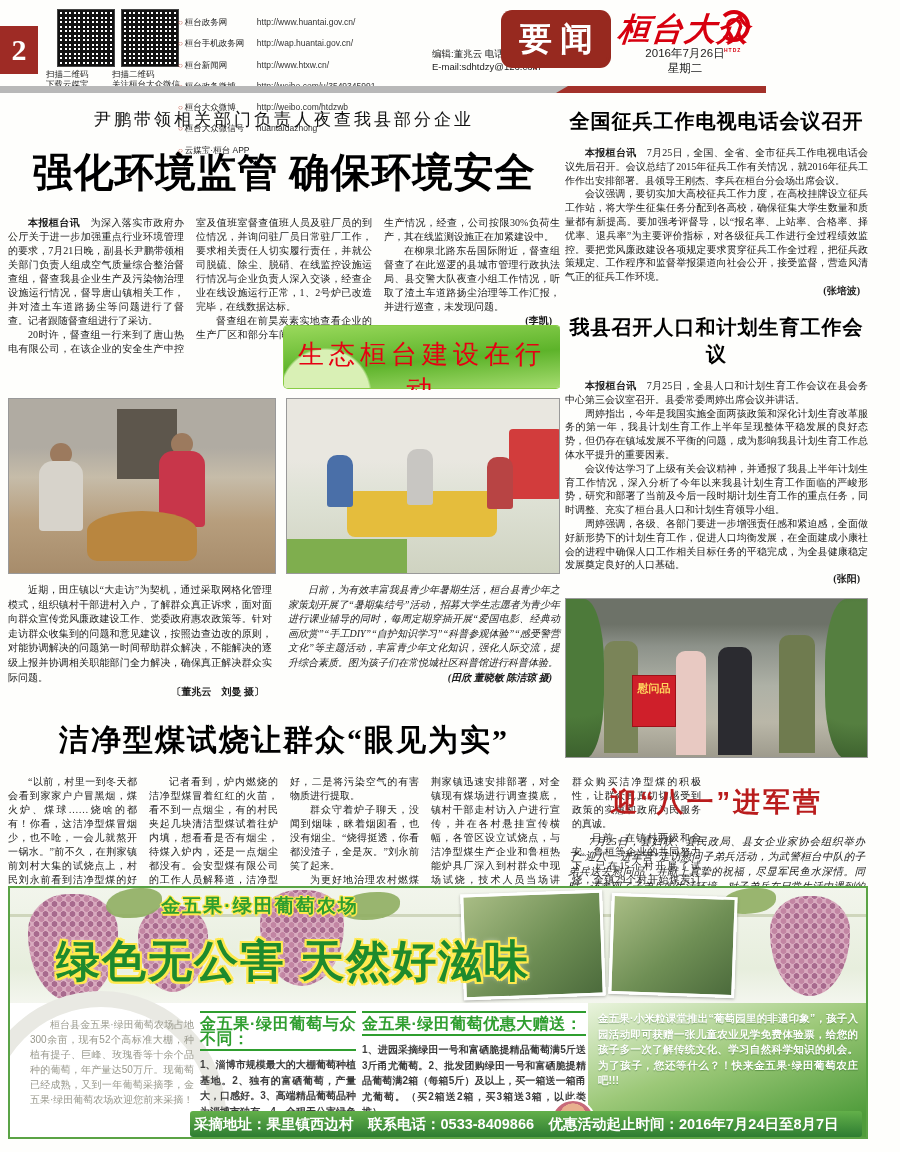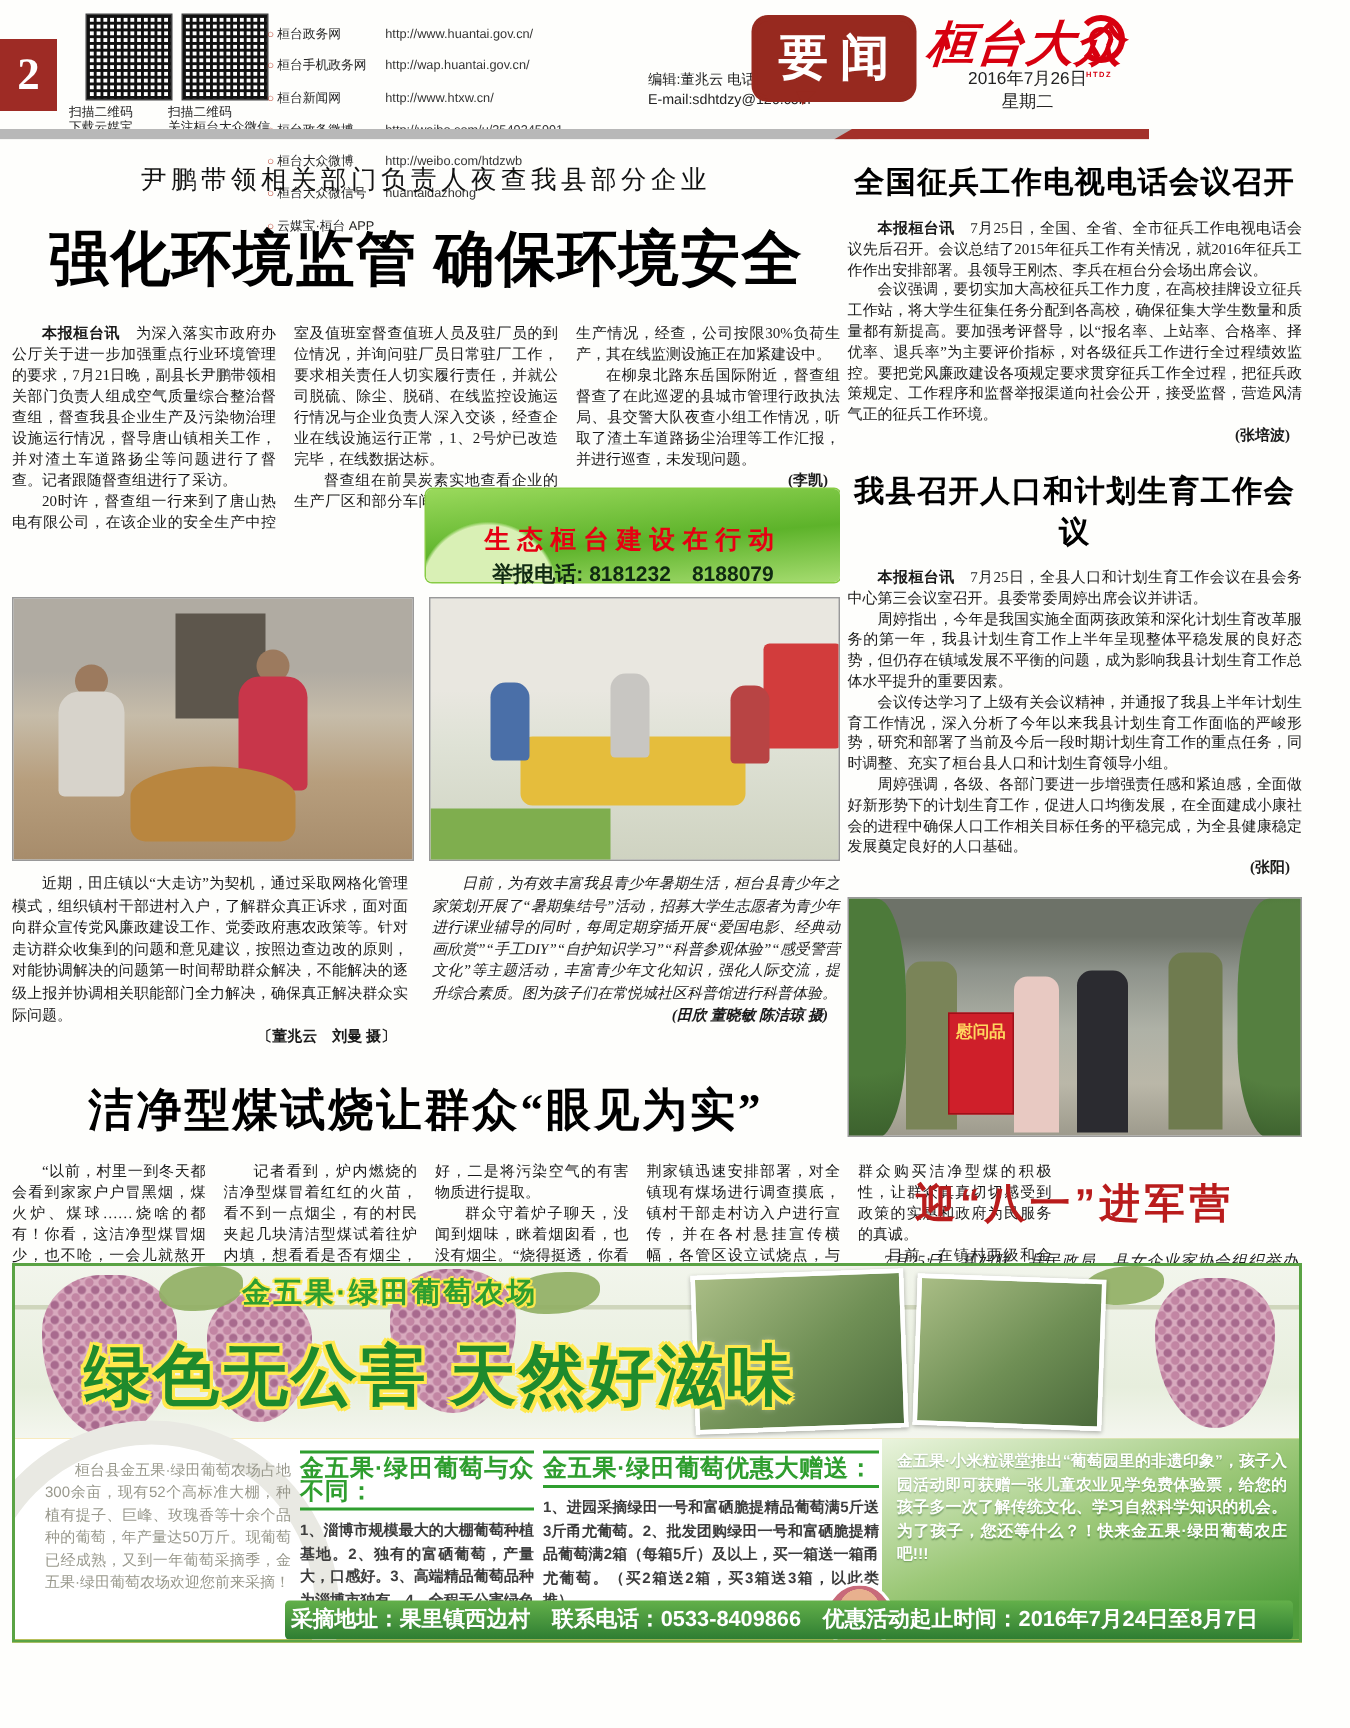--- a/index.html
+++ b/index.html
@@ -38,21 +38,21 @@
   .leftrail { position:absolute; left:8px; top:98px; width:552px; }
   .kicker { text-align:center; font-size:17px; letter-spacing:3px; margin:10px 0 14px; color:#111; }
   .headline1 { font-weight:bold; font-size:40px; text-align:center; letter-spacing:1px; margin-bottom:16px; color:#000; }
   .art1wrap { position:relative; height:174px; overflow:hidden; }
   .cols3 { column-count:3; column-gap:12px; height:174px; font-size:10px; line-height:14px; text-align:justify; }
   .cols3 p, .cols4 p, .rr-body p, .cap p { text-indent:2em; }
   .byline { text-align:right; font-weight:bold; padding-right:8px; }
   .banner { position:absolute; right:0; bottom:2px; width:276px; height:62px; border-radius:4px;
             background:radial-gradient(circle at 15% 110%, #d9f0b5 0 18%, transparent 19%),
                        linear-gradient(175deg,#9ad95c,#5db32a 55%,#a6dc70); z-index:5; box-shadow:0 0 0 1px #8c4; }
-  .bn-title { color:#e60012; font-weight:bold; font-size:17px; letter-spacing:5px; text-align:center; margin-top:22px; font-family:"Liberation Sans",sans-serif; }
+  .bn-title { color:#e60012; font-weight:normal; font-size:26px; letter-spacing:5px; text-align:center; margin-top:11px; font-family:"Liberation Sans",sans-serif; }
   .bn-sub { text-align:center; font-weight:bold; font-size:14px; color:#102a12; margin-top:3px; font-family:"Liberation Sans",sans-serif; }
   .photorow { display:flex; gap:10px; margin-top:8px; }
   .photo { position:relative; overflow:hidden; border:1px solid #999; }
   .ph1 { width:268px; height:176px; background:linear-gradient(180deg,#b0aba2 0 28%,#c6bca9 45%,#b79e7d 70%,#a78c6b 100%); }
   .ph1 .door { position:absolute; left:108px; top:10px; width:60px; height:70px; background:#5d564c; }
   .ph1 .fig-l { position:absolute; left:30px; top:62px; width:44px; height:70px; background:#d7d3cb; border-radius:14px 14px 4px 4px; }
   .ph1 .fig-r { position:absolute; left:150px; top:52px; width:46px; height:76px; background:#c8364a; border-radius:14px 14px 4px 4px; }
   .ph1 .head-l { position:absolute; left:41px; top:44px; width:22px; height:22px; background:#9c7a5e; border-radius:50%; }
   .ph1 .head-r { position:absolute; left:162px; top:34px; width:22px; height:22px; background:#9c7a5e; border-radius:50%; }
   .ph1 .table { position:absolute; left:78px; top:112px; width:110px; height:50px; background:#b9863f; border-radius:50% 50% 10px 10px/40% 40% 10px 10px; }
@@ -77,26 +77,26 @@
   .rr-body.b1 { min-height:160px; }
   .rr-body.b2 { min-height:202px; }
   .ph3 { width:303px; height:160px; margin-top:12px;
          background:linear-gradient(180deg,#6d7268 0 16%,#8d928a 30%,#aeb1a6 55%,#bab7a8 78%,#9e9b8d 100%); }
   .ph3 .leaves-l { position:absolute; left:-12px; top:0; width:50px; height:160px; background:radial-gradient(circle at 40% 30%,#4d7a3a 0 60%,#3a5e2c 100%); border-radius:0 40% 40% 0; }
   .ph3 .leaves-r { position:absolute; right:-12px; top:0; width:54px; height:160px; background:radial-gradient(circle at 60% 40%,#557f40 0 60%,#3a5e2c 100%); border-radius:40% 0 0 40%; }
   .ph3 .sol-l { position:absolute; left:38px; top:42px; width:34px; height:112px; background:#7a8458; border-radius:10px 10px 0 0; }
   .ph3 .sol-r { position:absolute; right:52px; top:36px; width:36px; height:118px; background:#6f7b4f; border-radius:10px 10px 0 0; }
   .ph3 .w1 { position:absolute; left:110px; top:52px; width:30px; height:104px; background:#e8c9c2; border-radius:9px 9px 0 0; }
   .ph3 .w2 { position:absolute; left:152px; top:48px; width:34px; height:108px; background:#2b2b30; border-radius:10px 10px 0 0; }
-  .ph3 .giftbox { position:absolute; left:66px; top:76px; width:44px; height:68px; background:#cf1f2a; border:1px solid #9e1018; color:#ffd75e; font-weight:bold; font-size:11px; line-height:13px; text-align:center; padding-top:6px; }
+  .ph3 .giftbox { position:absolute; left:66px; top:76px; width:44px; height:52px; background:#cf1f2a; border:1px solid #9e1018; color:#ffd75e; font-weight:bold; font-size:11px; line-height:13px; text-align:center; padding-top:6px; }
   .bayi-h { font-family:"Liberation Sans",sans-serif; font-weight:bold; font-size:27px; text-align:center; letter-spacing:3px; margin:26px 0 14px; color:#b91c1c; }
   .bayi-body { font-size:10.5px; line-height:15px; font-style:italic; text-align:justify; padding:0 3px; }
 
   
-  .ad { position:absolute; left:8px; top:842px; width:860px; height:253px; border:2px solid #5aa344; background:#eab308; overflow:hidden; }
+  .ad { position:absolute; left:8px; top:886px; width:860px; height:253px; border:2px solid #5aa344; background:#0f766e; overflow:hidden; }
   .strip { position:absolute; left:0; top:0; width:856px; height:115px;
            background:linear-gradient(180deg,#f2f5ec,#e7eedd 70%,#f4f6ef); }
   .cluster { position:absolute; border-radius:46% 46% 52% 52%/36% 36% 66% 66%;
              background-image:radial-gradient(circle,#c285a3 2.5px,transparent 3.2px),radial-gradient(circle,#a86a8e 2.5px,transparent 3.2px);
              background-size:9px 10px; background-position:0 0,4px 5px; background-color:#d8aabe; }
   .leaf { position:absolute; background:#8fae62; border-radius:65% 35% 60% 40%; opacity:.9; }
   .vine { position:absolute; left:0; top:26px; width:856px; height:3px; background:#cfd6bc; }
   .adframe { position:absolute; border:3px solid #fff; box-shadow:0 1px 3px rgba(0,0,0,.3);
              background:linear-gradient(140deg,#a9bd85,#6f8f55 55%,#4c6b3c); }
   .f1 { left:452px; top:4px; width:142px; height:106px; transform:rotate(-2deg); }

